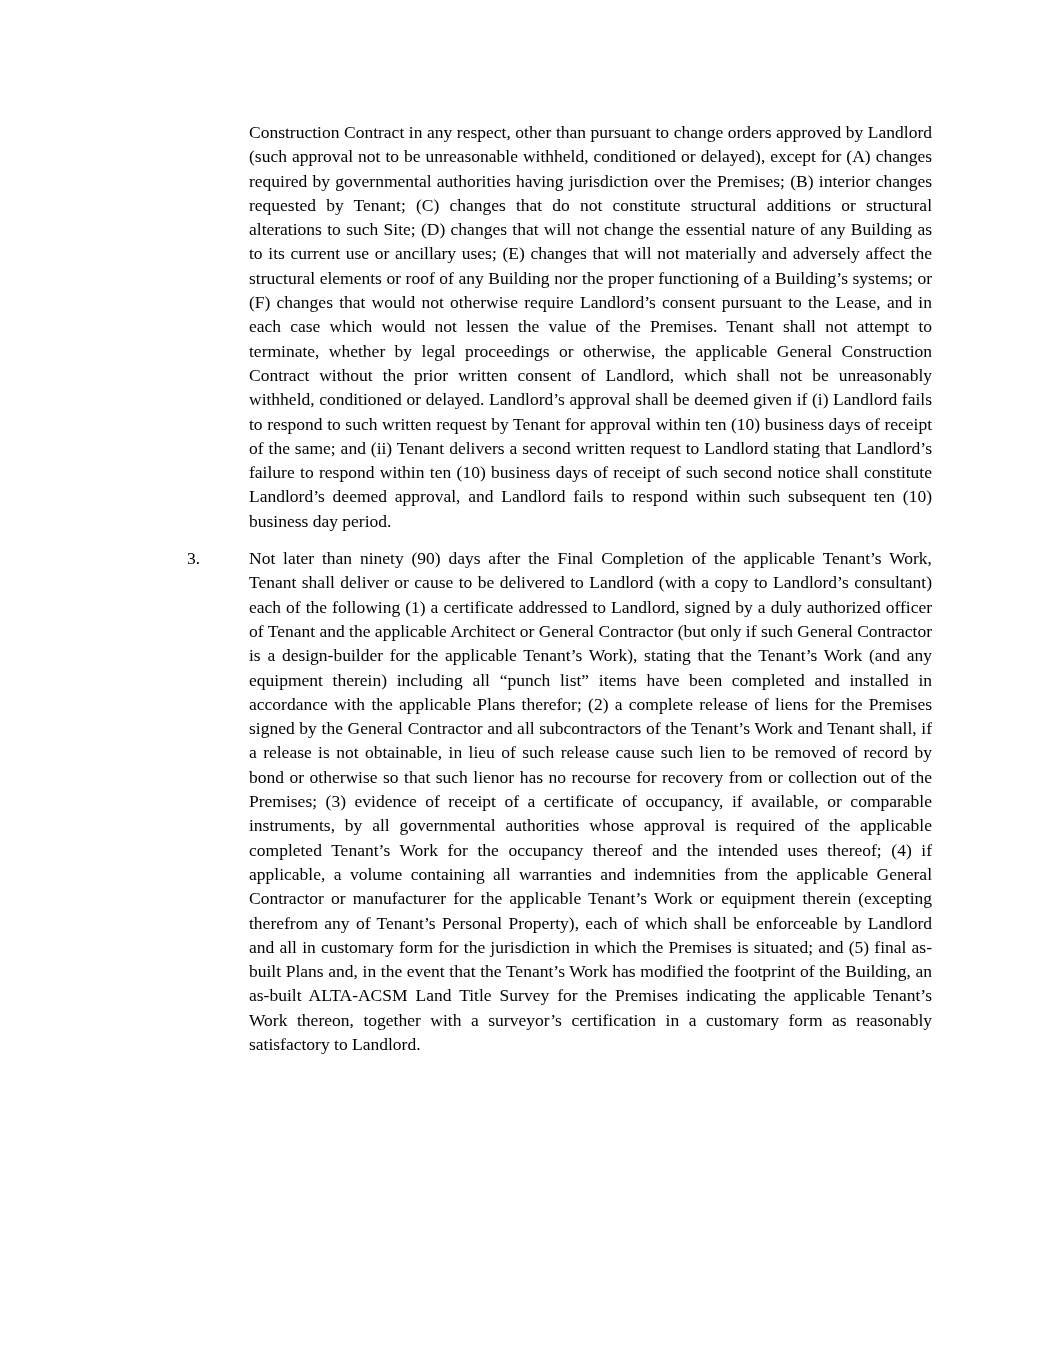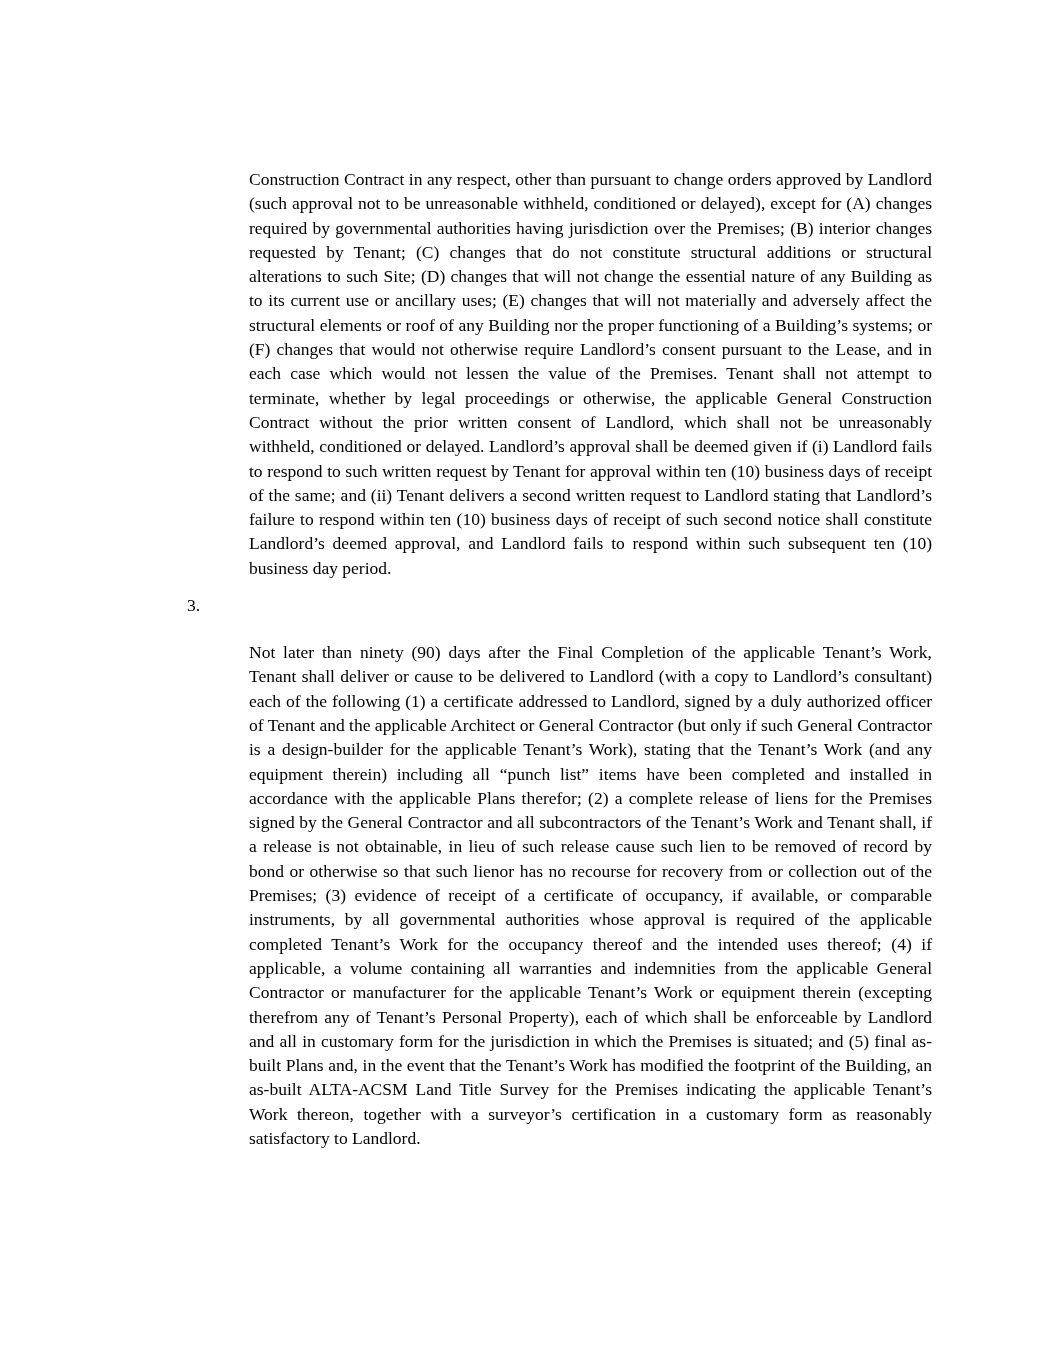--- a/index.html
+++ b/index.html
@@ -39,21 +39,20 @@
     font-size: 17.5px;
     line-height: 24.3px;
     text-align: left;
   }
   .para-text {
     flex: 1 1 auto;
     font-size: 17.5px;
     line-height: 24.3px;
     text-align: justify;
     text-justify: inter-word;
-    margin-top: 47px;
   }
 </style>
 </head>
 <body>
 
 <div class="page">
   <div class="content">
 
     <div class="para">
       <div class="para-number"></div>

